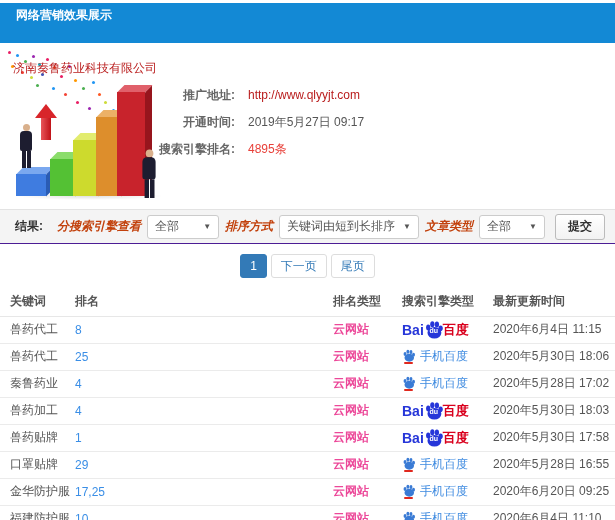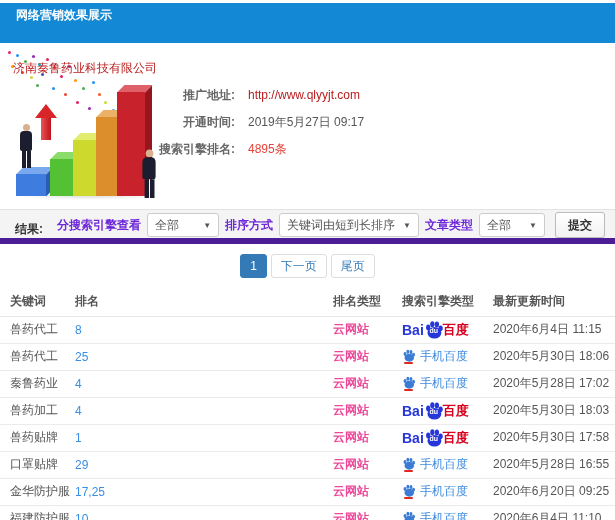--- a/index.html
+++ b/index.html
@@ -50,25 +50,25 @@
   .man-right  { right:32px; bottom:4px; transform:scale(1.1); transform-origin:bottom; }
   .confetti { position:absolute; left:4px; top:4px; width:3px; height:3px; border-radius:50%; background:#e91e63;
     box-shadow: 8px 3px 0 0 #2196f3, 16px 9px 0 0 #4caf50, 3px 14px 0 0 #ff9800, 24px 4px 0 0 #9c27b0,
       13px 20px 0 0 #f44336, 30px 12px 0 0 #00bcd4, 22px 25px 0 0 #cddc39, 38px 7px 0 0 #e91e63,
       33px 22px 0 0 #3f51b5, 45px 15px 0 0 #ff5722, 28px 33px 0 0 #4caf50, 52px 24px 0 0 #e91e63,
       60px 14px 0 0 #9c27b0, 44px 36px 0 0 #2196f3, 66px 28px 0 0 #ff9800, 56px 42px 0 0 #f44336,
       74px 36px 0 0 #4caf50, 84px 30px 0 0 #2196f3, 68px 50px 0 0 #e91e63, 90px 42px 0 0 #ff5722,
       80px 56px 0 0 #9c27b0, 96px 50px 0 0 #cddc39, 104px 58px 0 0 #2196f3, 92px 66px 0 0 #f44336; }
 
   
-  .filter-bar { height:35px; background:#f4f4f4; border-top:1px solid #e3e3e3; border-bottom:6px solid #4c1d95;
-    display:flex; align-items:flex-end; padding:0 10px 0 15px; }
+  .filter-bar { height:35px; background:#f4f4f4; border-top:1px solid #e3e3e3; border-bottom:1px solid #4c1d95;
+    display:flex; align-items:center; padding:0 10px 0 15px; }
   .result-label { font-weight:bold; color:#333; }
   .filter-group { margin-left:auto; display:flex; align-items:center; gap:6px; }
-  .filter-label { font-weight:bold; color:#6d28d9; white-space:nowrap; }
+  .filter-label { font-weight:bold; color:#c2410c; white-space:nowrap;font-style:italic; }
   .fake-select { height:24px; background:#fff; border:1px solid #ccc; border-radius:3px; display:flex;
     align-items:center; padding:0 7px; color:#555; cursor:pointer; white-space:nowrap; }
   .fake-select .caret { margin-left:8px; font-size:8px; color:#555; }
   .sel-engine { width:72px; justify-content:space-between; }
   .sel-sort   { min-width:128px; justify-content:space-between; }
   .sel-type   { width:66px; justify-content:space-between; }
   .submit-btn { height:26px; padding:0 12px; background:linear-gradient(#fff,#f2f2f2); border:1px solid #bbb;
     border-radius:3px; color:#333; font-weight:bold; font-size:12px; cursor:pointer; margin-left:4px; }
 
   

